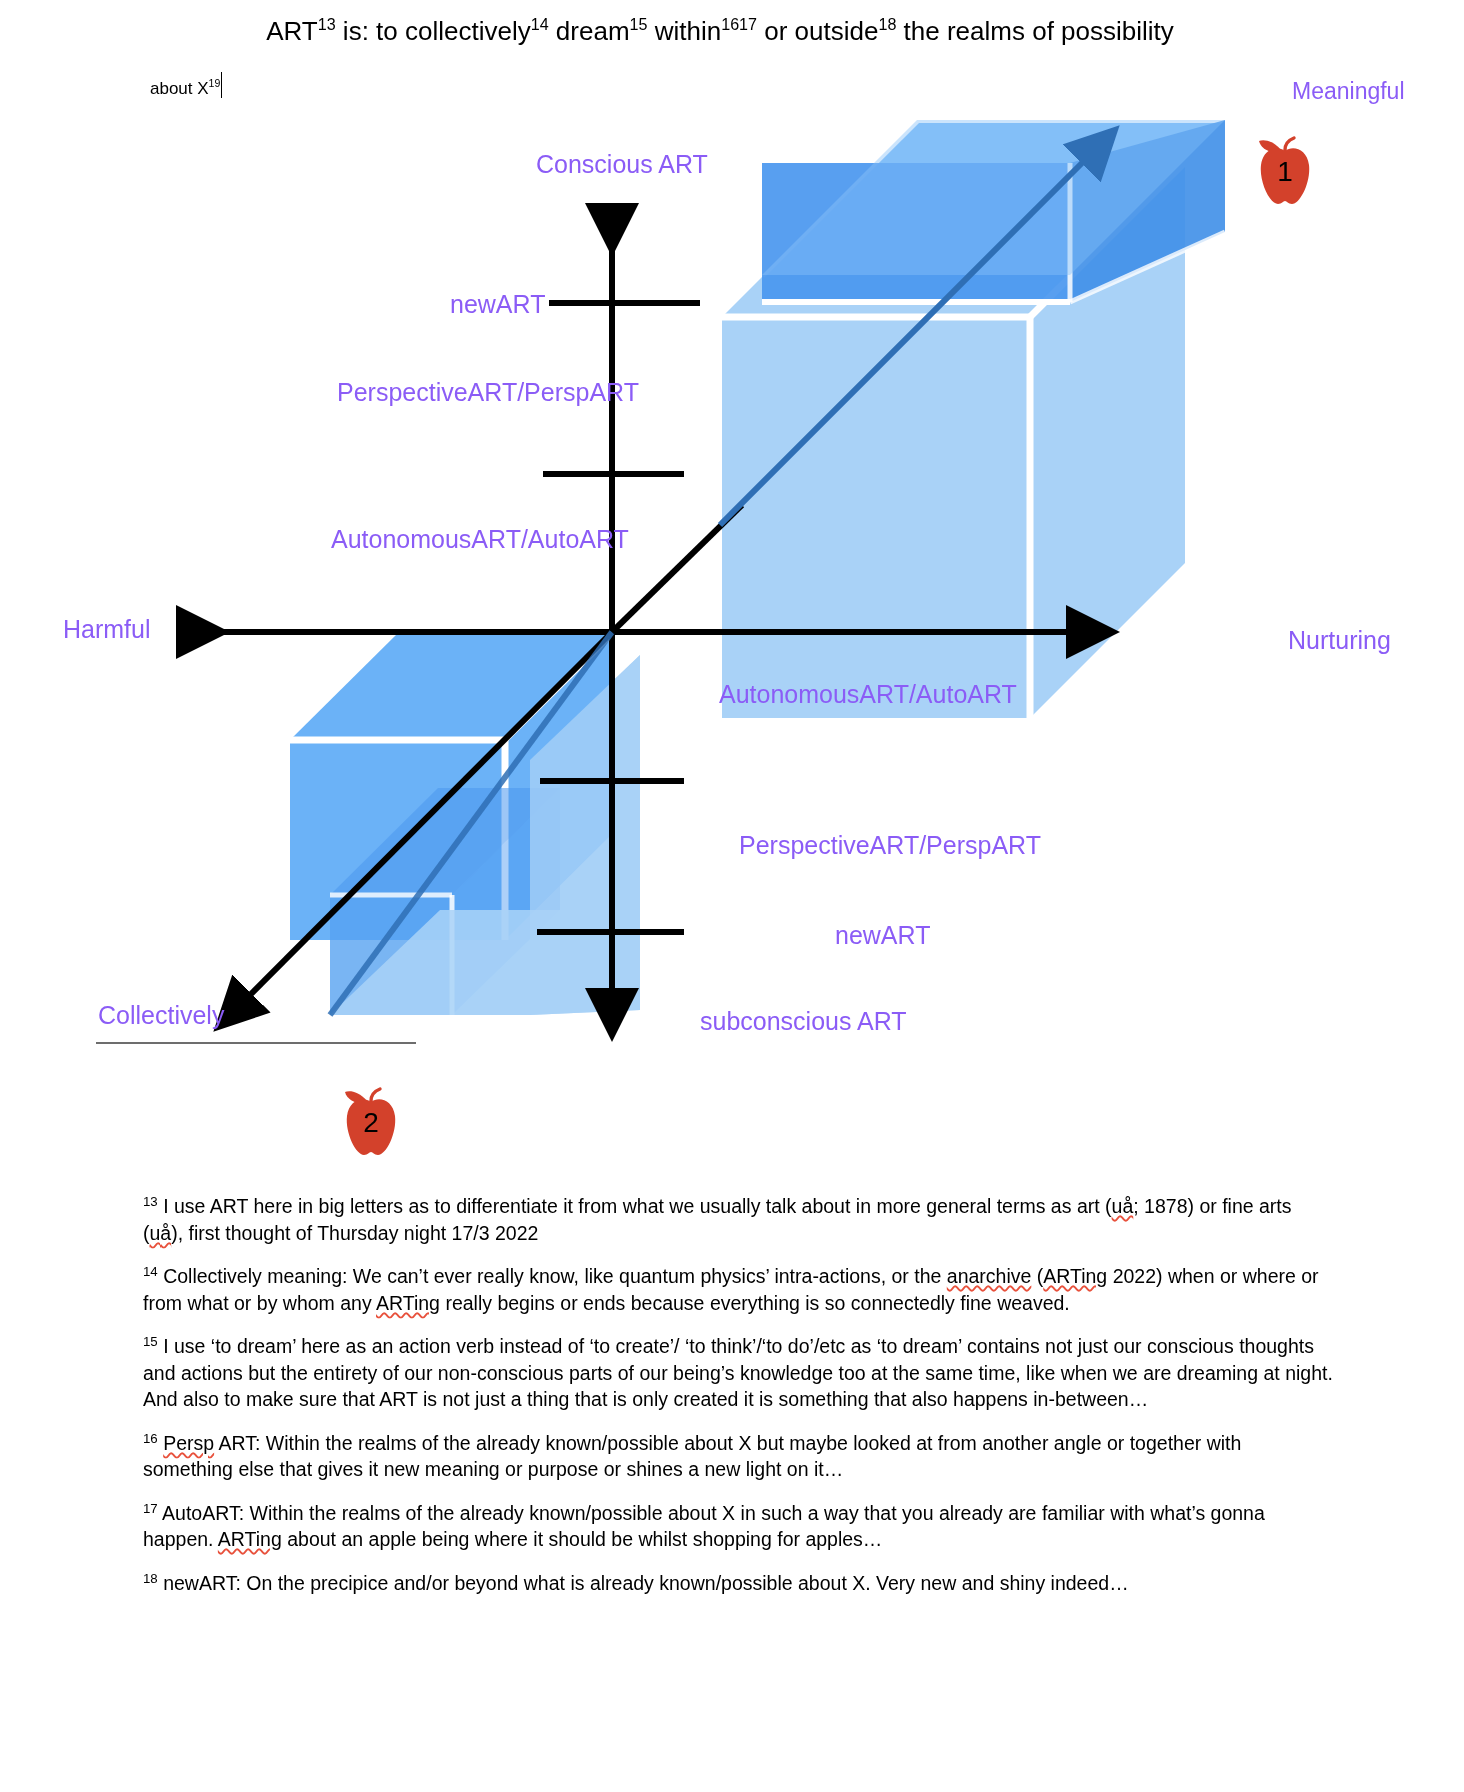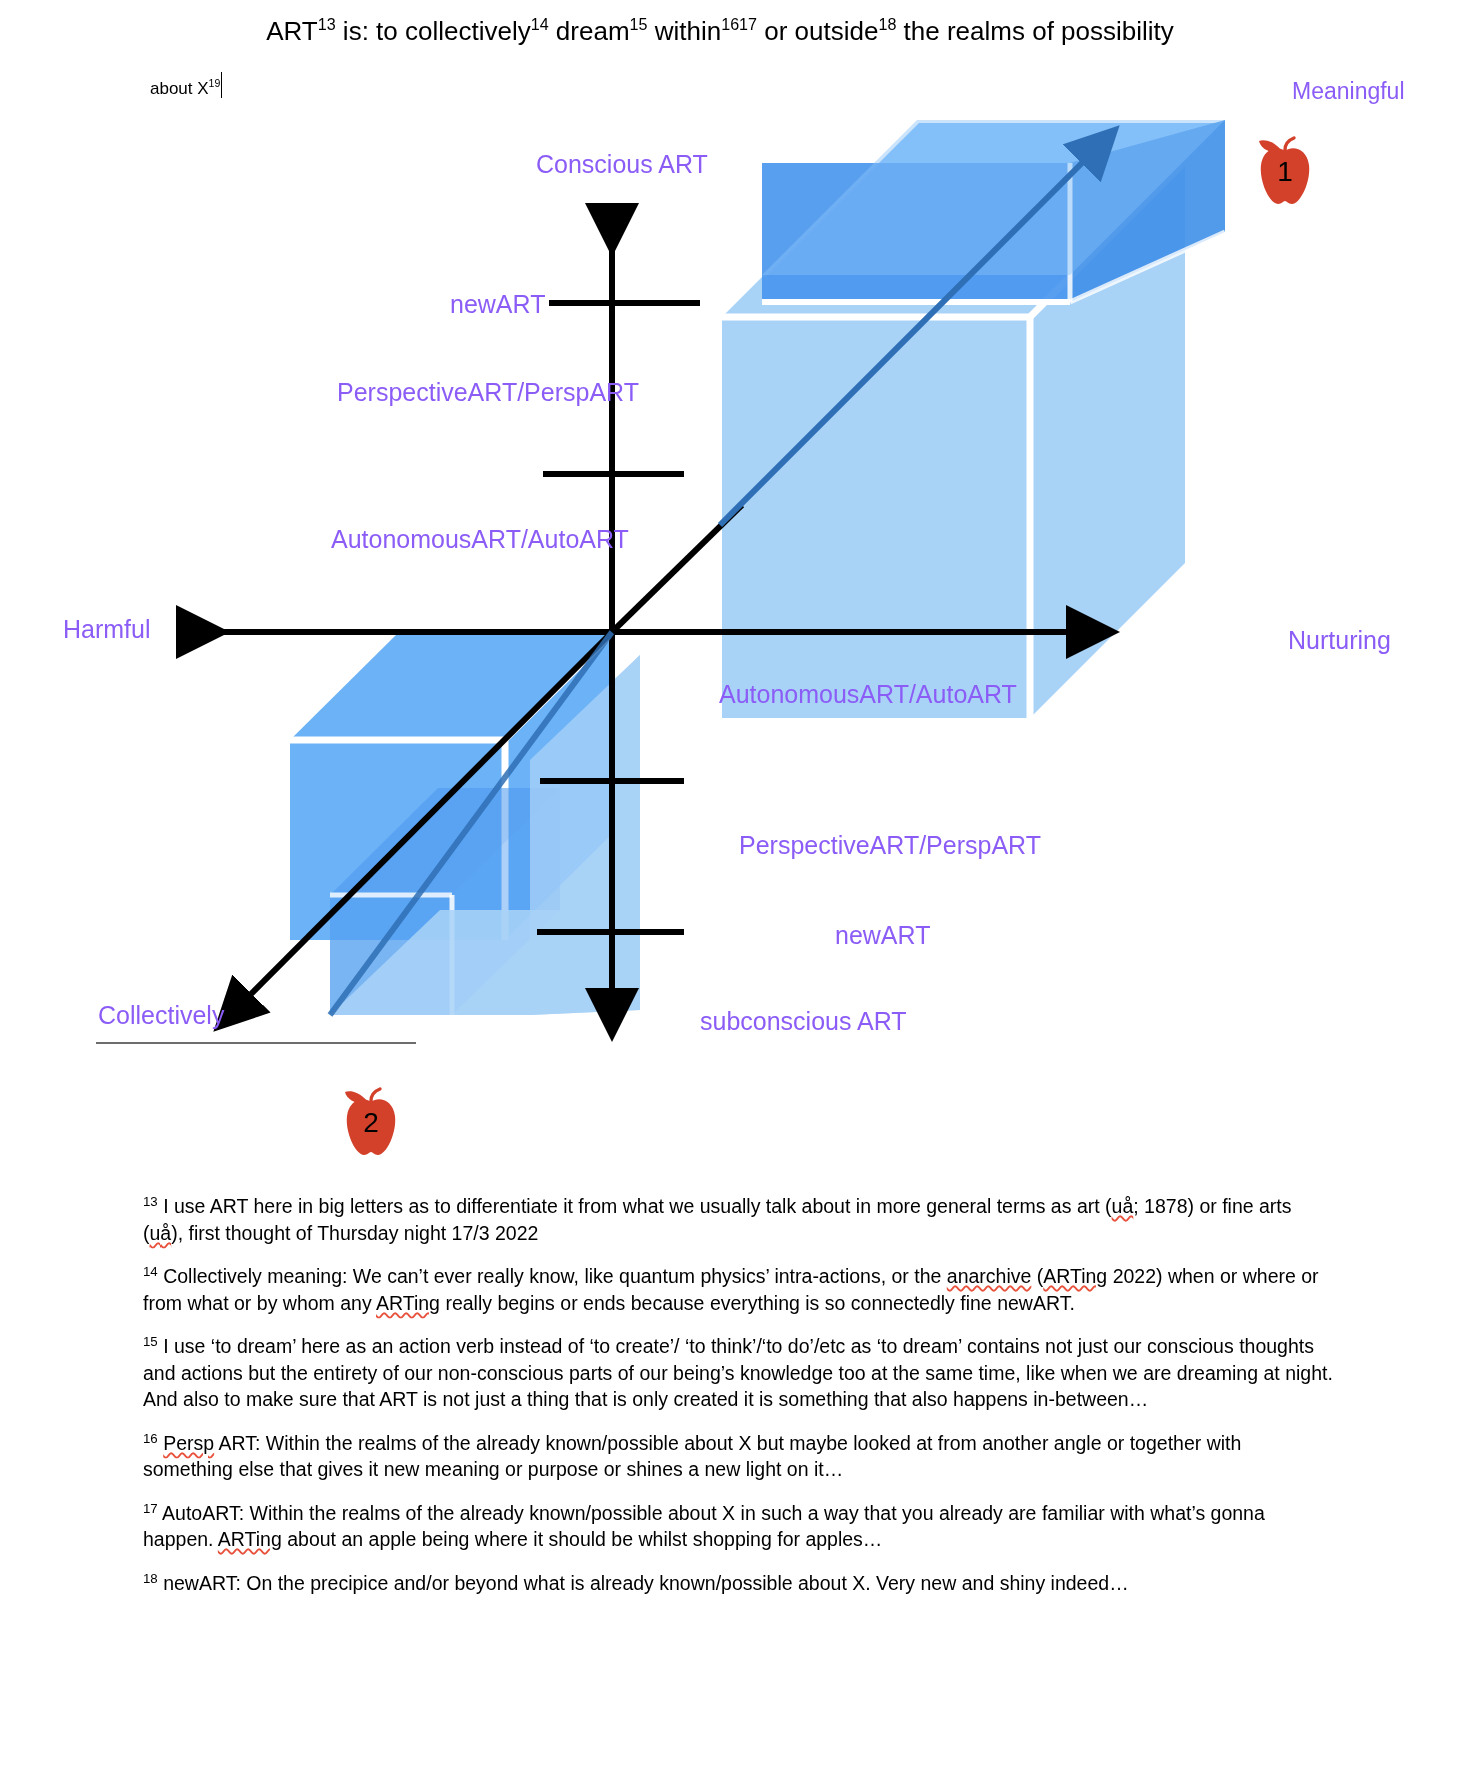--- a/index.html
+++ b/index.html
@@ -262,18 +262,18 @@
       <path d="M30 16 C22 6, 12 5, 8 7 C10 15, 20 20, 29 18 Z" fill="#d3412b"></path>
       <path d="M34 16 C34 10, 38 6, 43 4" stroke="#d3412b" stroke-width="3.4" fill="none" stroke-linecap="round"></path>
       <path d="M34 17 C26 11, 12 15, 10 31 C8 48, 19 70, 27 70 C31 70, 32 67, 34 67 C36 67, 37 70, 41 70 C49 70, 60 48, 58 31 C56 15, 42 11, 34 17 Z" fill="#d3412b"></path>
     </svg>
     <div class="num">2</div>
   </div>
 </div>
 
 <div id="footnotes">
     <p><sup>13</sup> <span>I use ART here in big letters as to differentiate it from what we usually talk about in more general terms as art (</span><span class="sq">uå</span><span>; 1878) or fine arts (</span><span class="sq">uå</span><span>), first thought of Thursday night 17/3 2022</span></p>
-    <p><sup>14</sup> <span>Collectively meaning: We can’t ever really know, like quantum physics’ intra-actions, or the </span><span class="sq">anarchive</span><span> (</span><span class="sq">ARTing</span><span> 2022) when or where or from what or by whom any </span><span class="sq">ARTing</span><span> really begins or ends because everything is so connectedly fine newART.</span></p>
+    <p><sup>14</sup> <span>Collectively meaning: We can’t ever really know, like quantum physics’ intra-actions, or the </span><span class="sq">anarchive</span><span> (</span><span class="sq">ARTing</span><span> 2022) when or where or from what or by whom any </span><span class="sq">ARTing</span><span> really begins or ends because everything is so connectedly fine weaved.</span></p>
     <p><sup>15</sup> <span>I use ‘to dream’ here as an action verb instead of ‘to create’/ ‘to think’/‘to do’/etc as ‘to dream’ contains not just our conscious thoughts and actions but the entirety of our non-conscious parts of our being’s knowledge too at the same time, like when we are dreaming at night. And also to make sure that ART is not just a thing that is only created it is something that also happens in-between…</span></p>
     <p><sup>16</sup> <span class="sq">Persp</span><span> ART: Within the realms of the already known/possible about X but maybe looked at from another angle or together with something else that gives it new meaning or purpose or shines a new light on it…</span></p>
     <p><sup>17</sup> <span>AutoART: Within the realms of the already known/possible about X in such a way that you already are familiar with what’s gonna happen. </span><span class="sq">ARTing</span><span> about an apple being where it should be whilst shopping for apples…</span></p>
     <p><sup>18</sup> <span>newART: On the precipice and/or beyond what is already known/possible about X. Very new and shiny indeed…</span></p>
   </div>
 
 </body></html>

